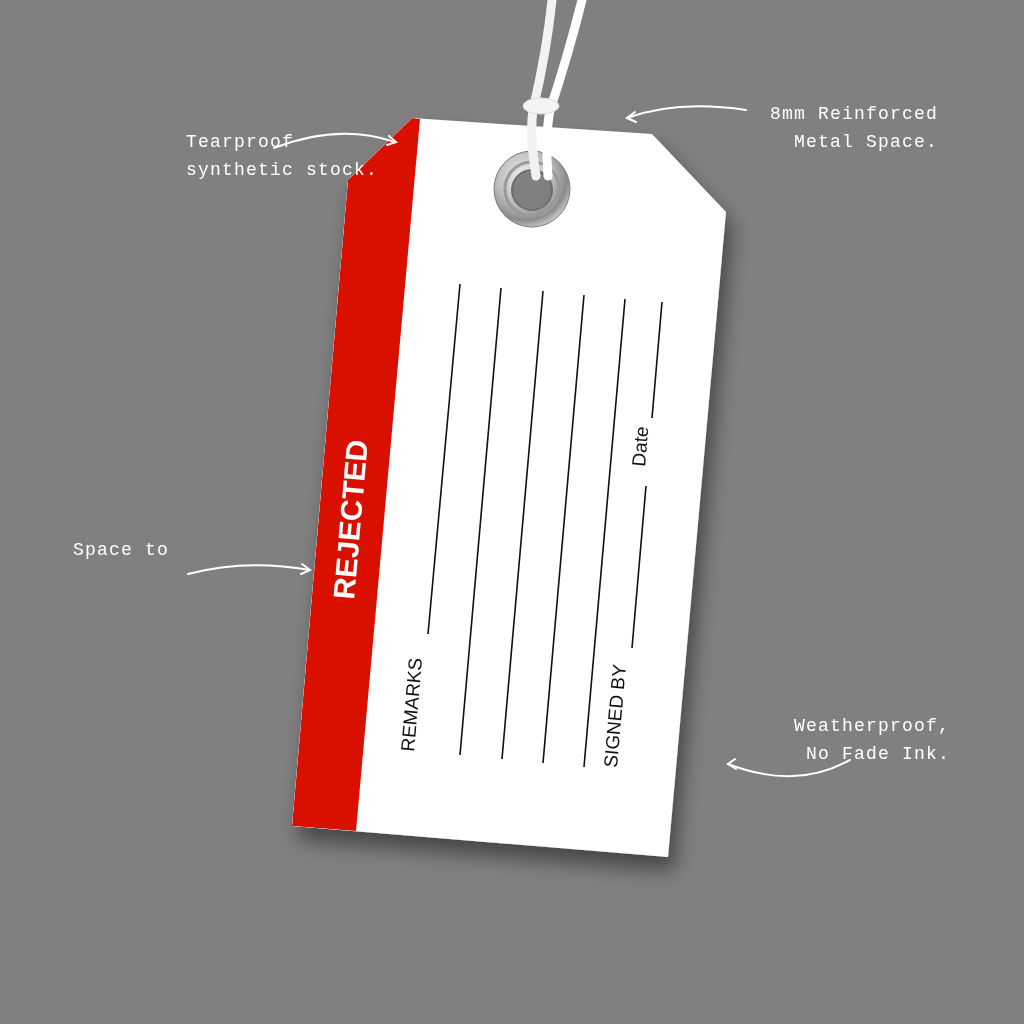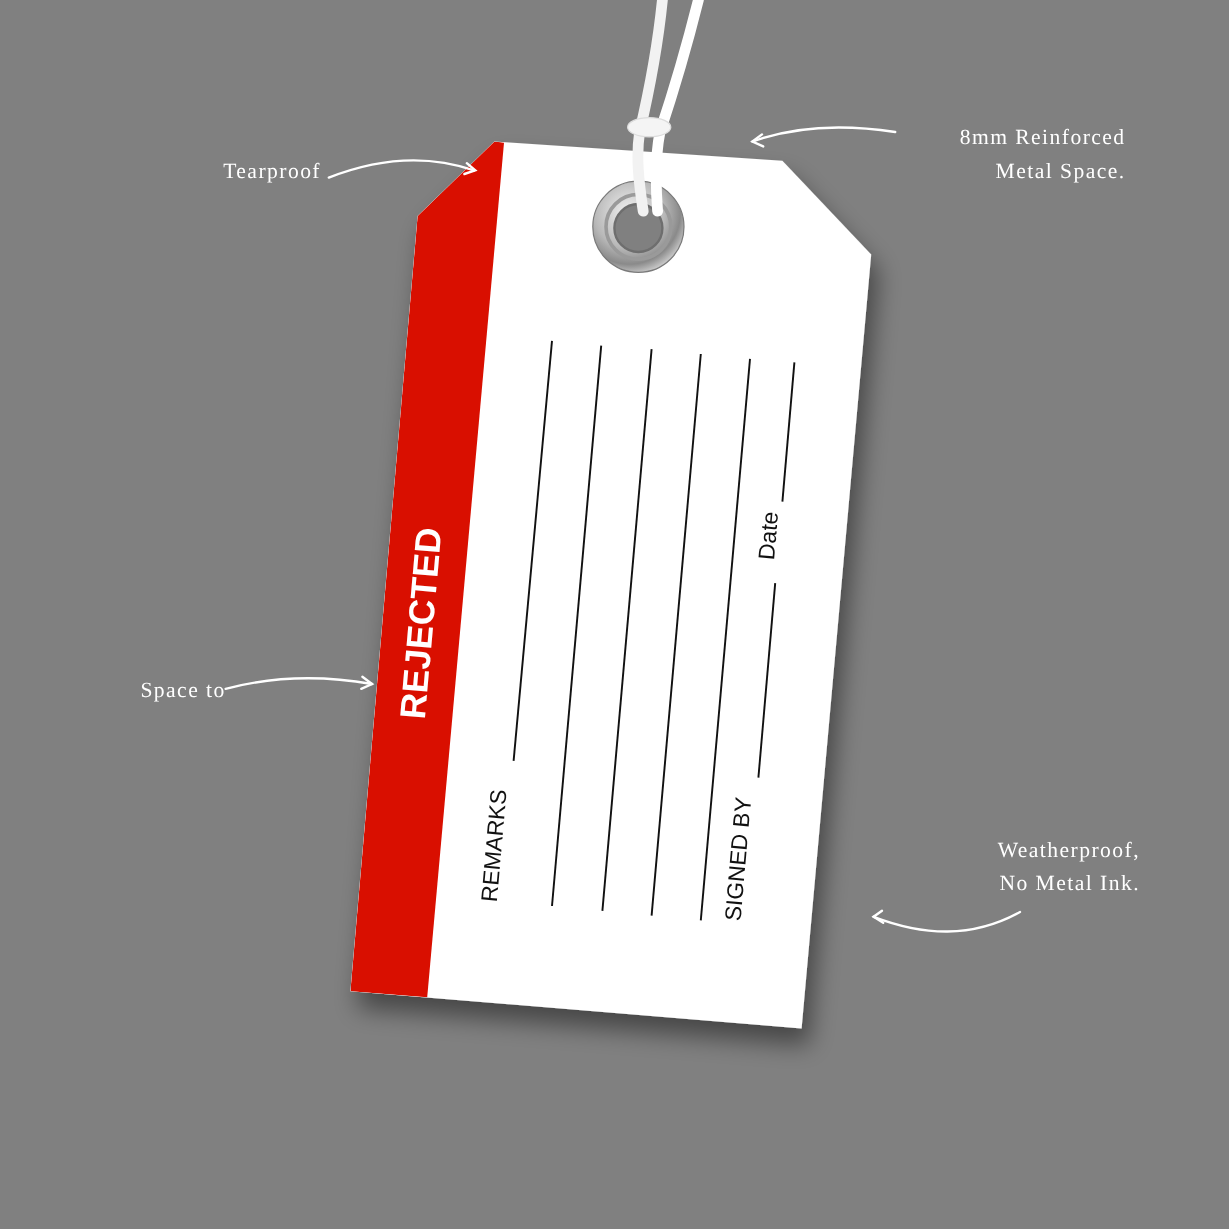--- a/index.html
+++ b/index.html
@@ -8,28 +8,28 @@
     background: #808080;
     position: relative;
     font-family: "DejaVu Sans", sans-serif;
   }
   .callout {
     position: absolute;
     color: #ffffff;
     font-size: 18px;
     letter-spacing: 1.2px;
     line-height: 28px;
-    font-family: Liberation Serif, serif;
+    font-family: Liberation Mono, monospace;
   }
   .callout span { display: block; }
   .right { text-align: right; }
   #tearproof { left: 154px; top: 128px; margin-left: 32px; }
   #eyelet { right: 86px; top: 100px; }
-  #space { left: 73px; top: 561px; margin-left: 44px; }
-  #weather { right: 74px; top: 694px; }
+  #space { left: 73px; top: 536px; }
+  #weather { right: 74px; top: 712px; }
   svg.scene { position: absolute; left: 0; top: 0; }
   .tag-text { font-family: "Liberation Sans", sans-serif; }
 </style>
 </head>
 <body>
 
 <svg class="scene" width="1024" height="1024" viewBox="0 0 1024 1024">
   <defs>
     <filter id="shadow" x="-20%" y="-20%" width="140%" height="140%">
       <feGaussianBlur in="SourceAlpha" stdDeviation="10"></feGaussianBlur>
@@ -94,24 +94,25 @@
     <path d="M635,112 L627,118 L636,122"></path>
     <path d="M188,574 C230,563 270,563 310,570"></path>
     <path d="M302,564 L310,570 L301,574"></path>
     <path d="M850,760 C810,782 770,780 728,764"></path>
     <path d="M735,759 L728,764 L736,769"></path>
   </g>
 </svg>
 
 <div class="callout" id="tearproof">
   <span>Tearproof</span>
+  <span>synthetic stock.</span>
 </div>
 <div class="callout right" id="eyelet">
   <span>8mm Reinforced</span>
   <span>Metal Space.</span>
 </div>
 <div class="callout" id="space">
   <span>Space to</span>
 </div>
 <div class="callout right" id="weather">
   <span>Weatherproof,</span>
-  <span>No Metal Ink.</span>
+  <span>No Fade Ink.</span>
 </div>
 
 </body></html>

